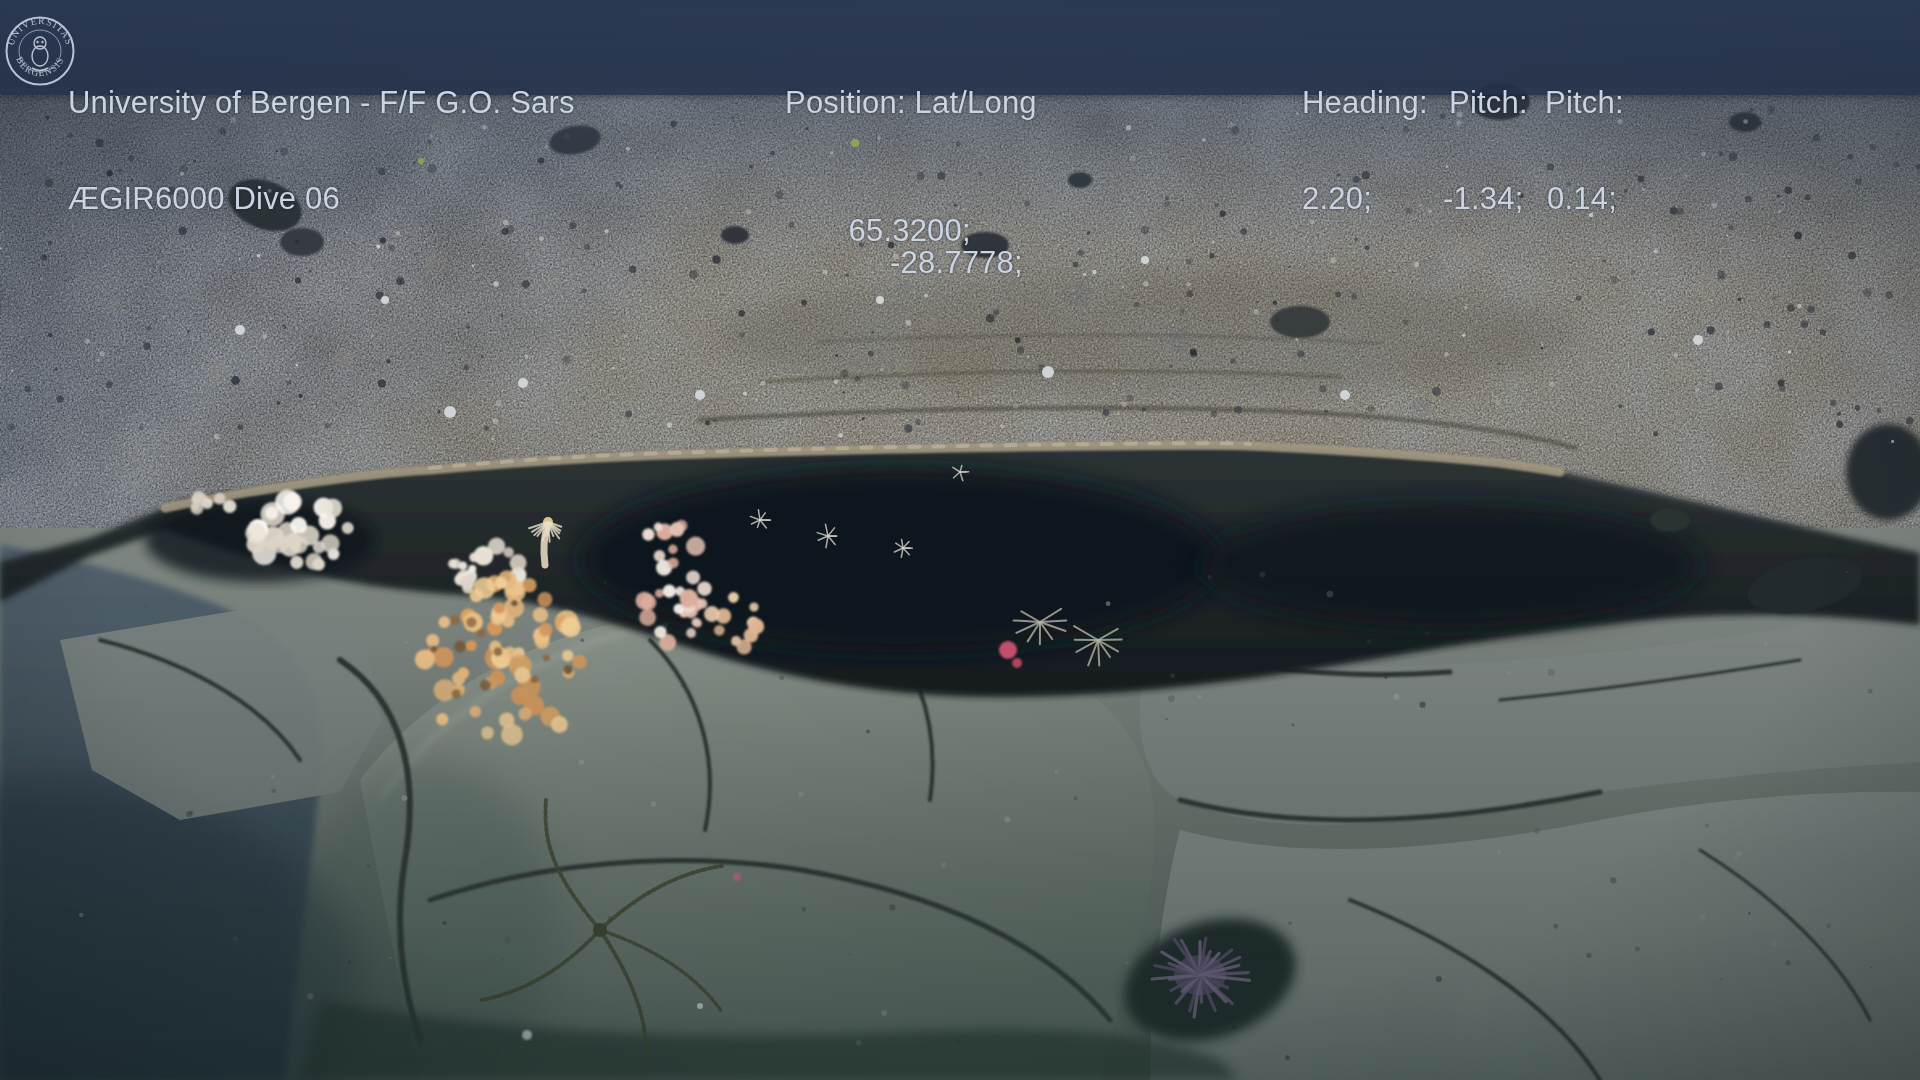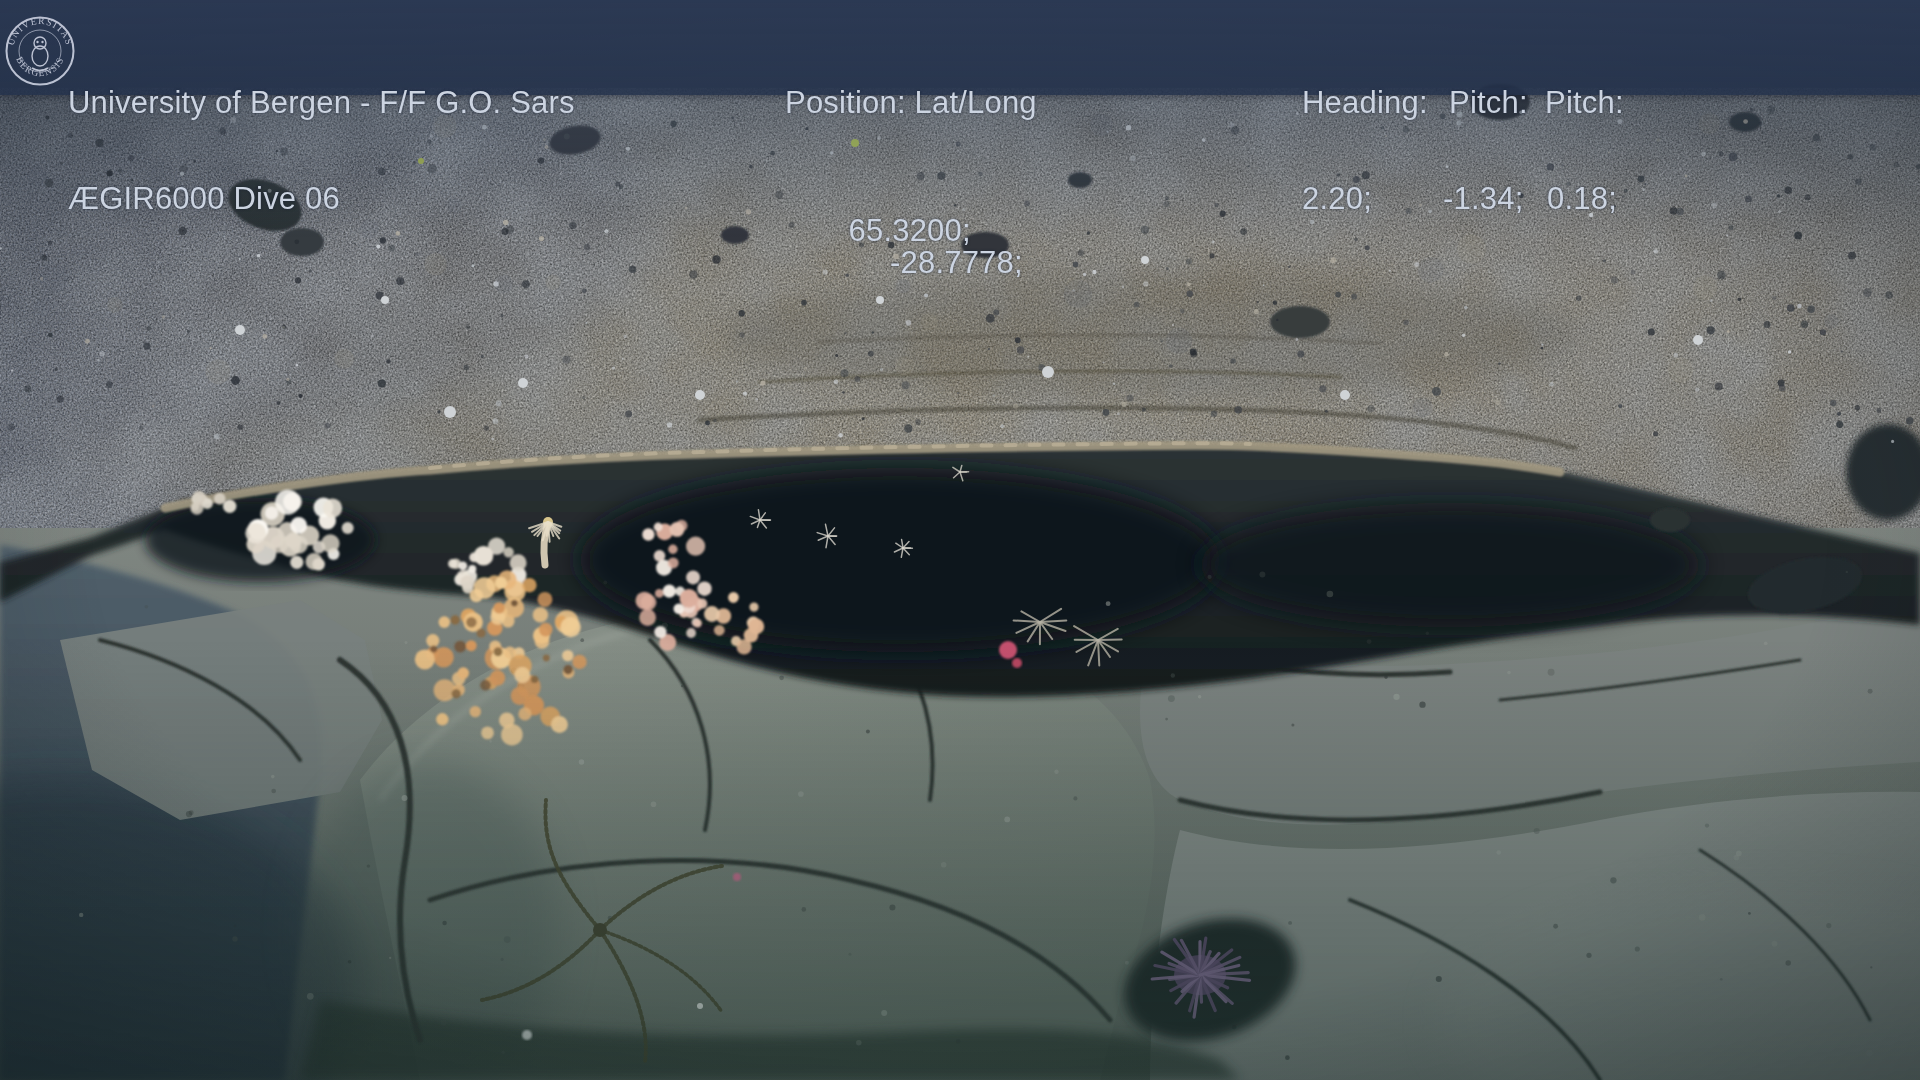--- a/index.html
+++ b/index.html
@@ -1013,16 +1013,16 @@
       <span class="ind">2.20;</span>
     </div>
 
     <div class="hud-col" style="left:1443px">
       <span class="ind" style="padding-left:6px">Pitch:</span>
       <span class="ind">-1.34;</span>
     </div>
 
     <div class="hud-col" style="left:1545px">
       <span class="ind">Pitch:</span>
-      <span class="ind" style="padding-left:2px">0.18;</span>
+      <span class="ind" style="padding-left:2px">0.14;</span>
     </div>
   </header>
 </div>
 
 </body></html>

